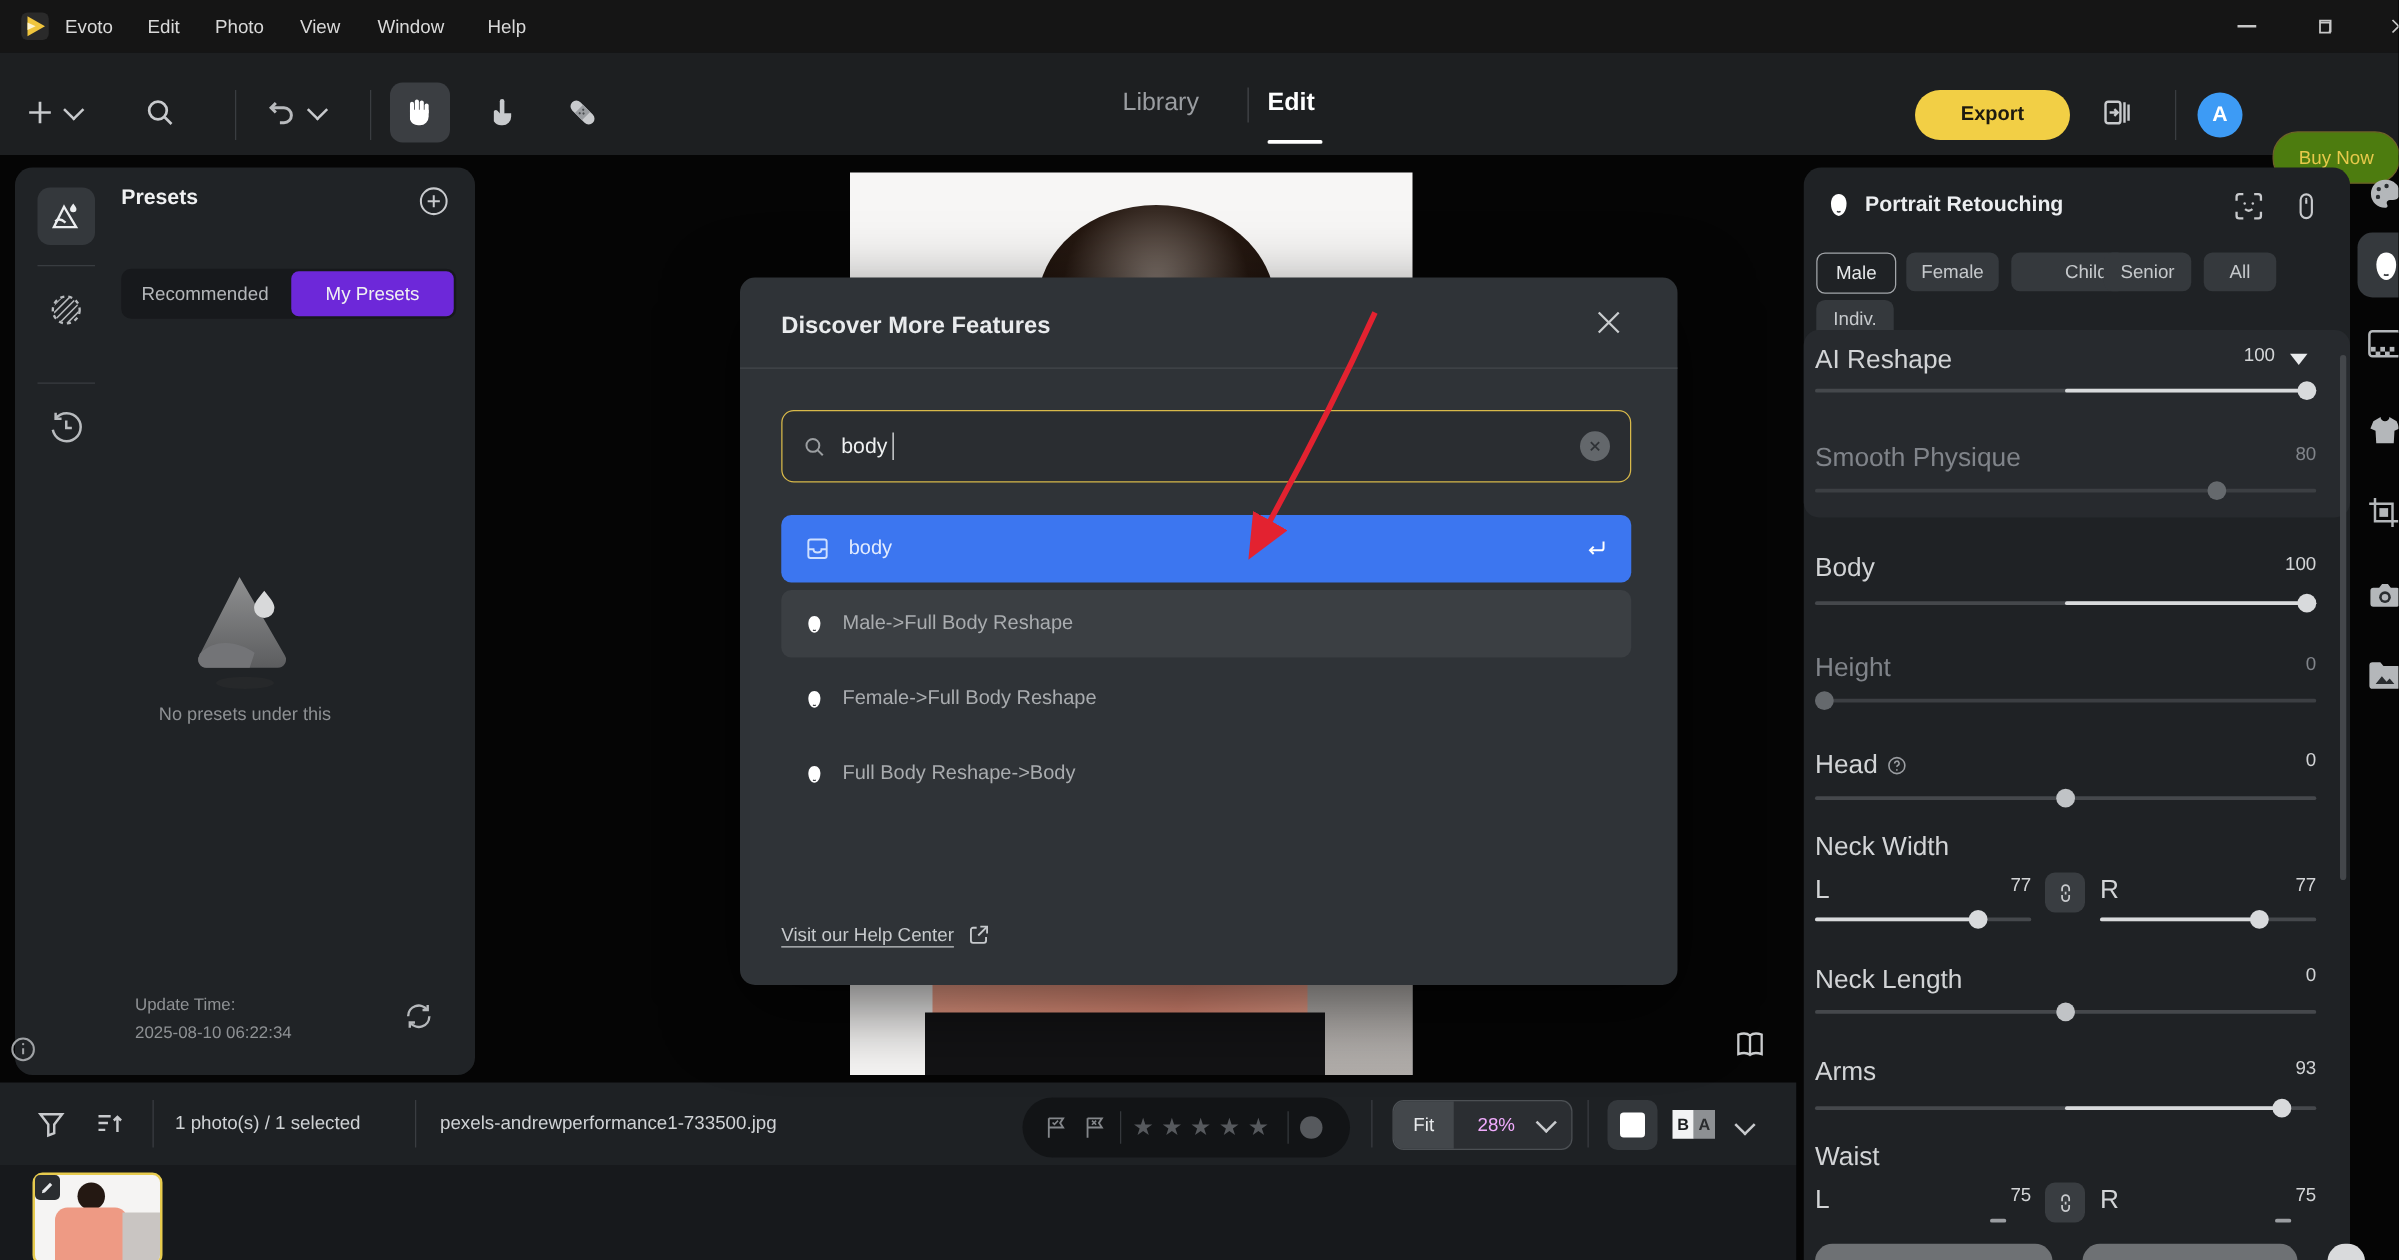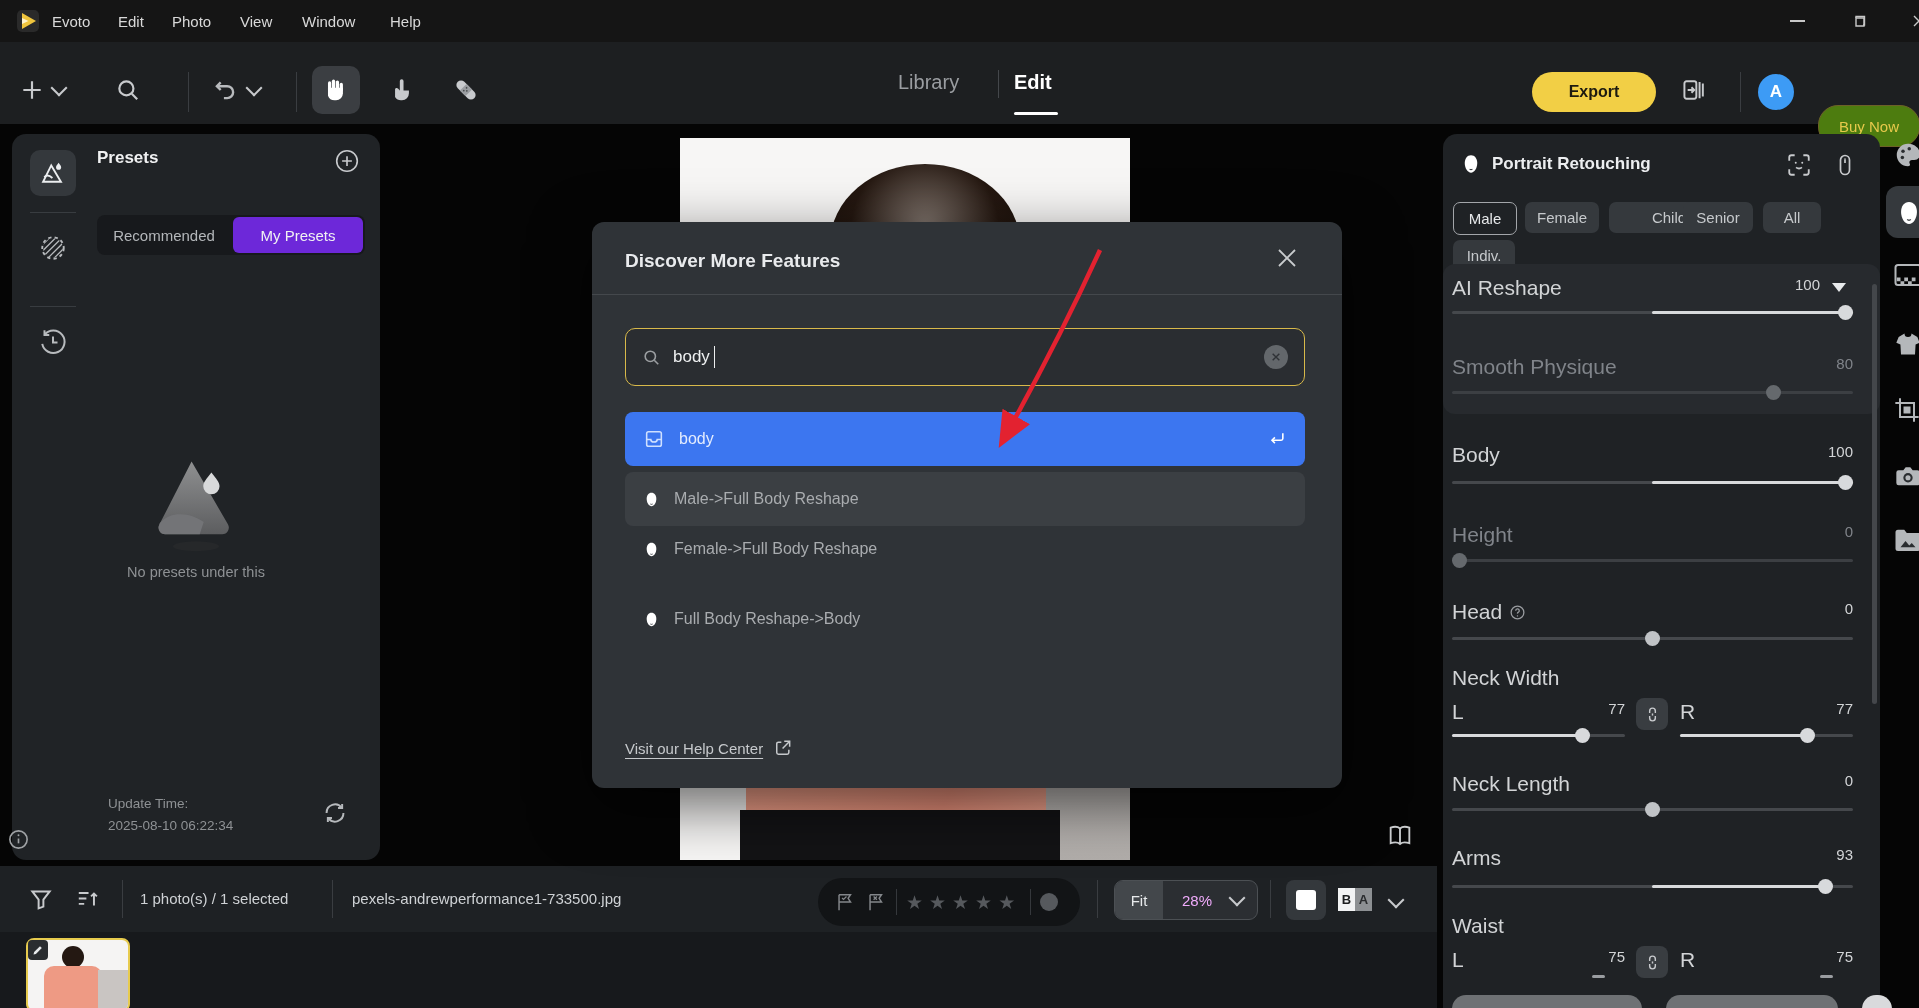--- a/index.html
+++ b/index.html
@@ -579,21 +579,21 @@
     </div>
 
     <div class="result" style="top:250px;background:#3b3f43;">
       <svg width="17" height="21" viewBox="0 0 24 24">
           <path d="M12 2.5 C16.2 2.5 18.8 6.2 18.8 11 C18.8 16.8 15.6 21.5 12 21.5 C8.4 21.5 5.2 16.8 5.2 11 C5.2 6.2 7.8 2.5 12 2.5z" fill="#ffffff"></path>
           <path d="M10.4 18.4 q1.6 1 3.2 0" stroke="#3a3d41" stroke-width="1.3" fill="none"></path>
         </svg>
       <span class="txt">Male-&gt;Full Body Reshape</span>
     </div>
 
-    <div class="result" style="top:300px;">
+    <div class="result" style="top:310px;">
       <svg width="17" height="21" viewBox="0 0 24 24">
           <path d="M12 2.5 C16.2 2.5 18.8 6.2 18.8 11 C18.8 16.8 15.6 21.5 12 21.5 C8.4 21.5 5.2 16.8 5.2 11 C5.2 6.2 7.8 2.5 12 2.5z" fill="#ffffff"></path>
           <path d="M10.4 18.4 q1.6 1 3.2 0" stroke="#3a3d41" stroke-width="1.3" fill="none"></path>
         </svg>
       <span class="txt">Female-&gt;Full Body Reshape</span>
     </div>
 
     <div class="result" style="top:370px;">
       <svg width="17" height="21" viewBox="0 0 24 24">
           <path d="M12 2.5 C16.2 2.5 18.8 6.2 18.8 11 C18.8 16.8 15.6 21.5 12 21.5 C8.4 21.5 5.2 16.8 5.2 11 C5.2 6.2 7.8 2.5 12 2.5z" fill="#ffffff"></path>

